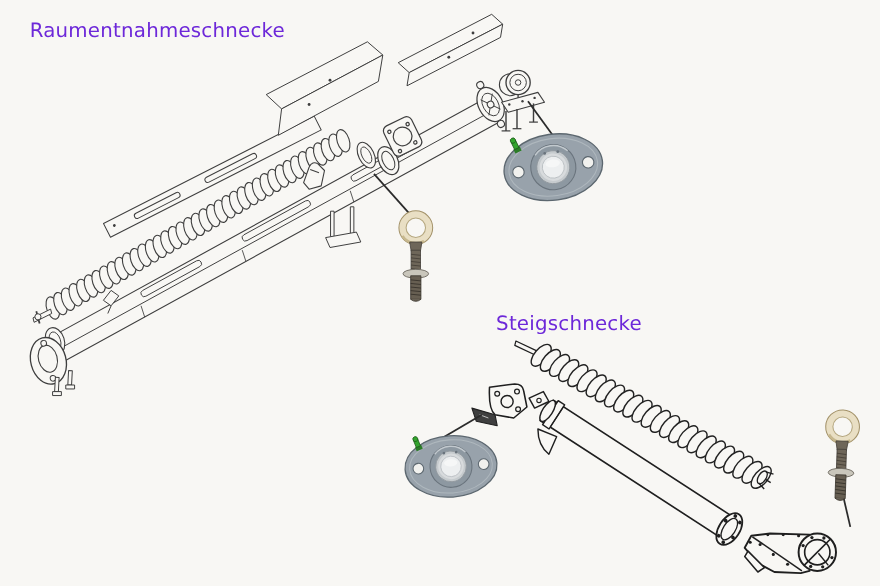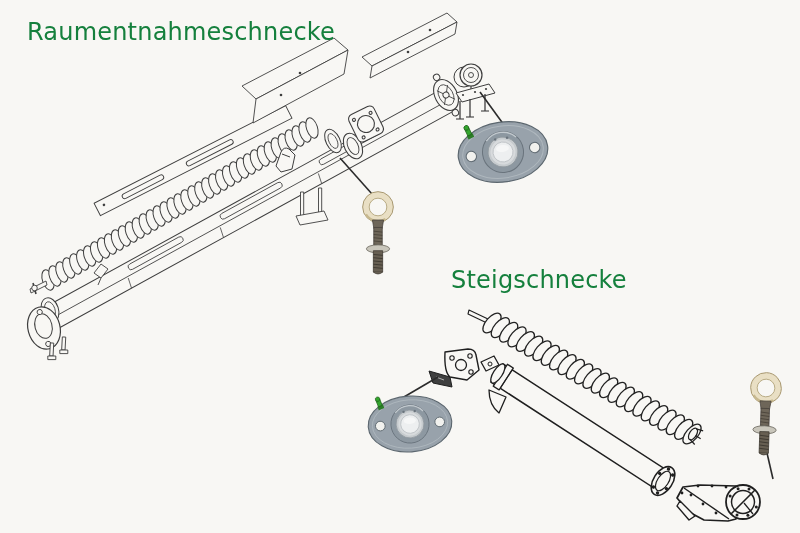--- a/index.html
+++ b/index.html
@@ -1,21 +1,21 @@
 <!DOCTYPE html>
 <html><head>
 <meta charset="utf-8">
 <style>
   html,body{margin:0;padding:0;}
   body{background:#f8f7f4;font-family:"DejaVu Sans","Liberation Sans",sans-serif;}
   .stage{position:relative;width:800px;height:533px;overflow:hidden;background:#f8f7f4;}
   .stage svg{position:absolute;left:0;top:0;}
-  .diagram-label{position:absolute;color:#15803d;font-size:24px;letter-spacing:0.2px;white-space:nowrap;}
+  .diagram-label{position:absolute;color:#6d28d9;font-size:18px;letter-spacing:0.2px;white-space:nowrap;}
   .label-raum{left:27px;top:18px;}
-  .label-steig{left:451px;top:266px;}
+  .label-steig{left:451px;top:284px;}
 </style>
 </head>
 <body>
 
 <div class="stage">
 
   <svg width="800" height="533" viewBox="0 0 800 533">
     <defs>
 
       <g id="def-flange-bearing">

